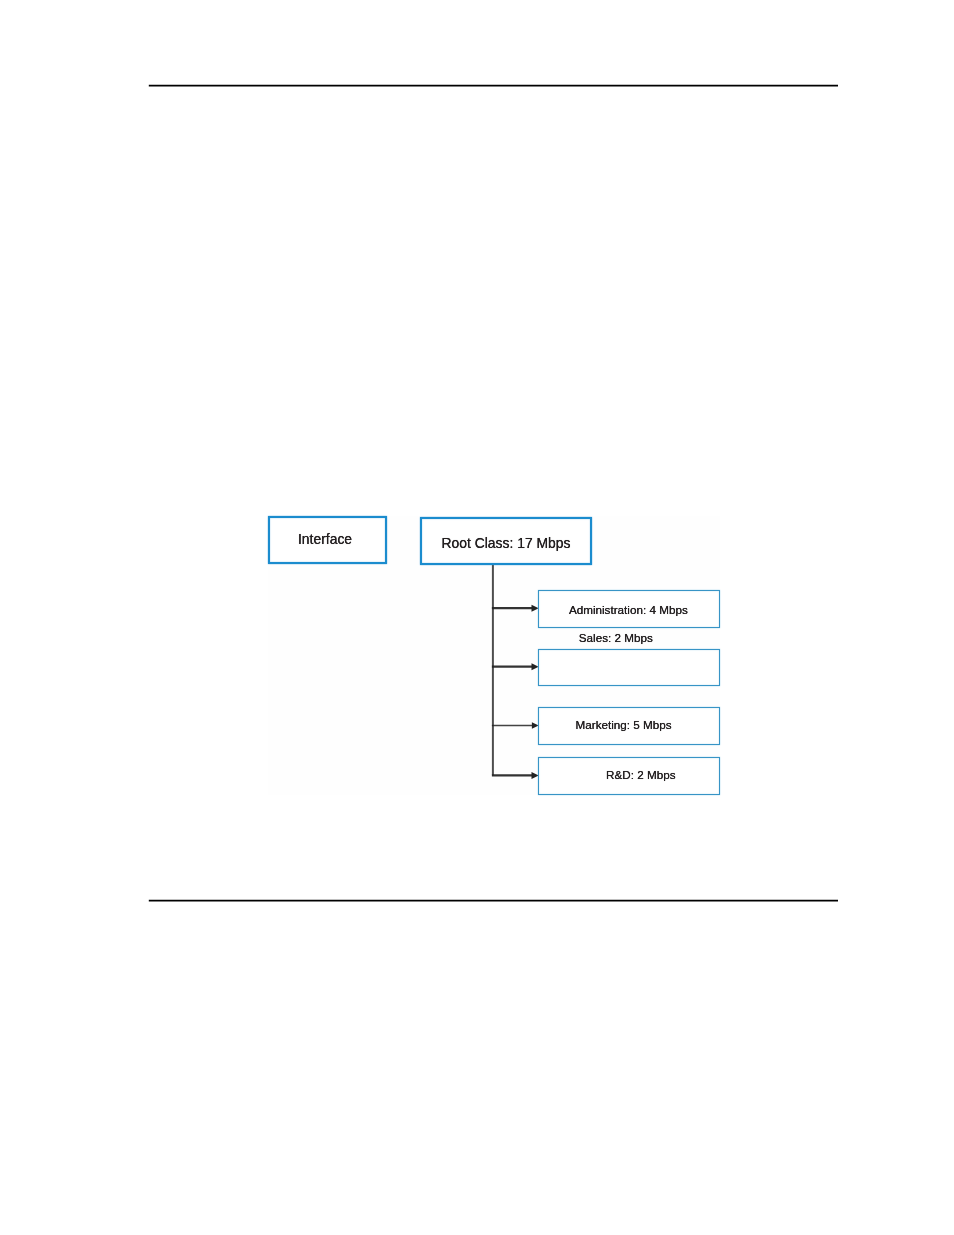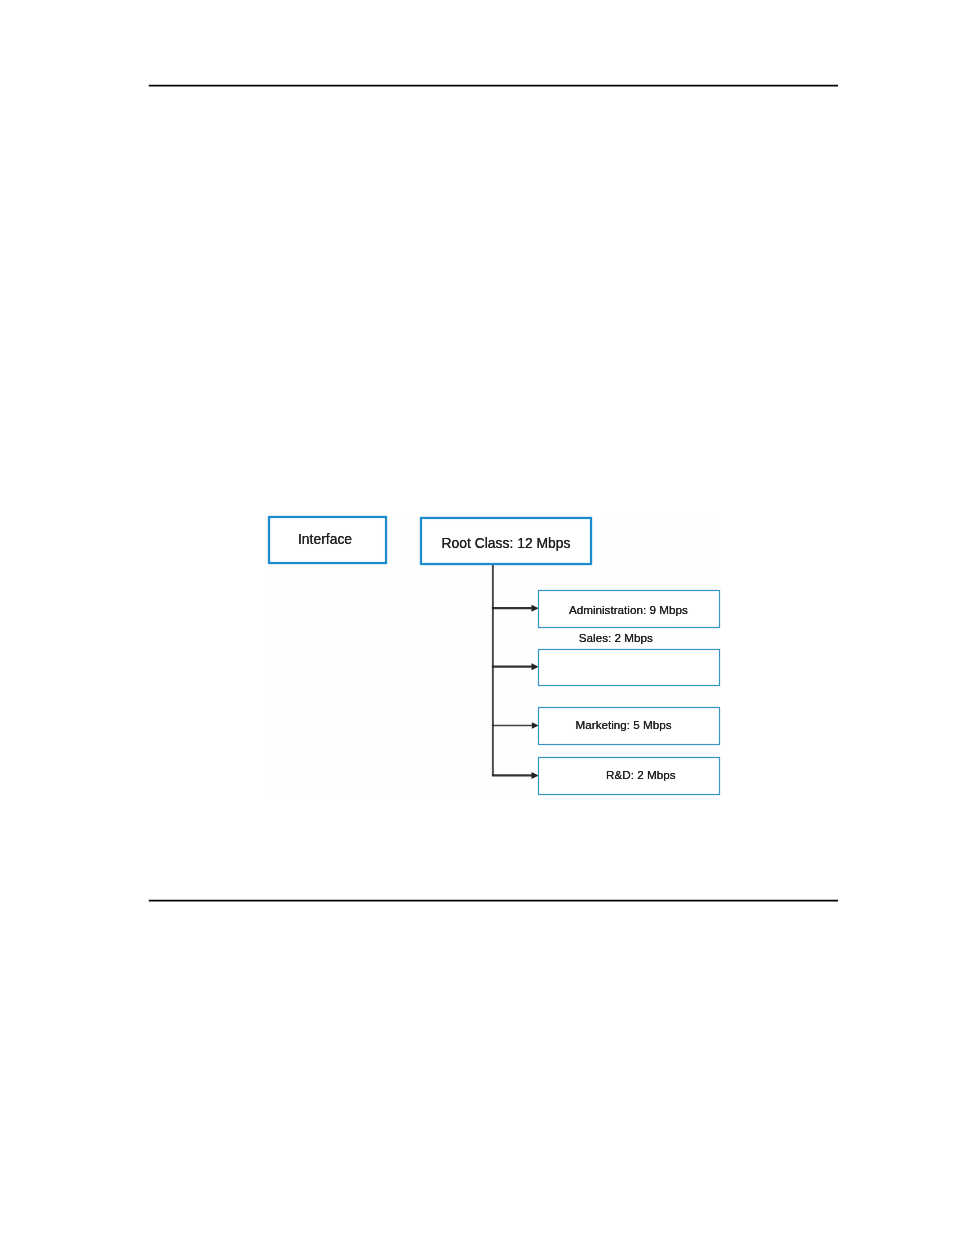--- a/index.html
+++ b/index.html
@@ -94,19 +94,19 @@
     </svg>
 
     <div class="node node-lg" id="node-interface"></div>
     <div class="node node-lg" id="node-root"></div>
     <div class="node node-sm" id="node-admin"></div>
     <div class="node node-sm" id="node-sales"></div>
     <div class="node node-sm" id="node-marketing"></div>
     <div class="node node-sm" id="node-rd"></div>
 
     <div class="node-label lbl-lg" id="lbl-interface">Interface</div>
-    <div class="node-label lbl-lg" id="lbl-root">Root Class: 12 Mbps</div>
-    <div class="node-label lbl-sm" id="lbl-admin">Administration: 9 Mbps</div>
+    <div class="node-label lbl-lg" id="lbl-root">Root Class: 17 Mbps</div>
+    <div class="node-label lbl-sm" id="lbl-admin">Administration: 4 Mbps</div>
     <div class="node-label lbl-sm" id="lbl-sales">Sales: 2 Mbps</div>
     <div class="node-label lbl-sm" id="lbl-marketing">Marketing: 5 Mbps</div>
     <div class="node-label lbl-sm" id="lbl-rd">R&amp;D: 2 Mbps</div>
   </div>
 </div>
 
 </body></html>

